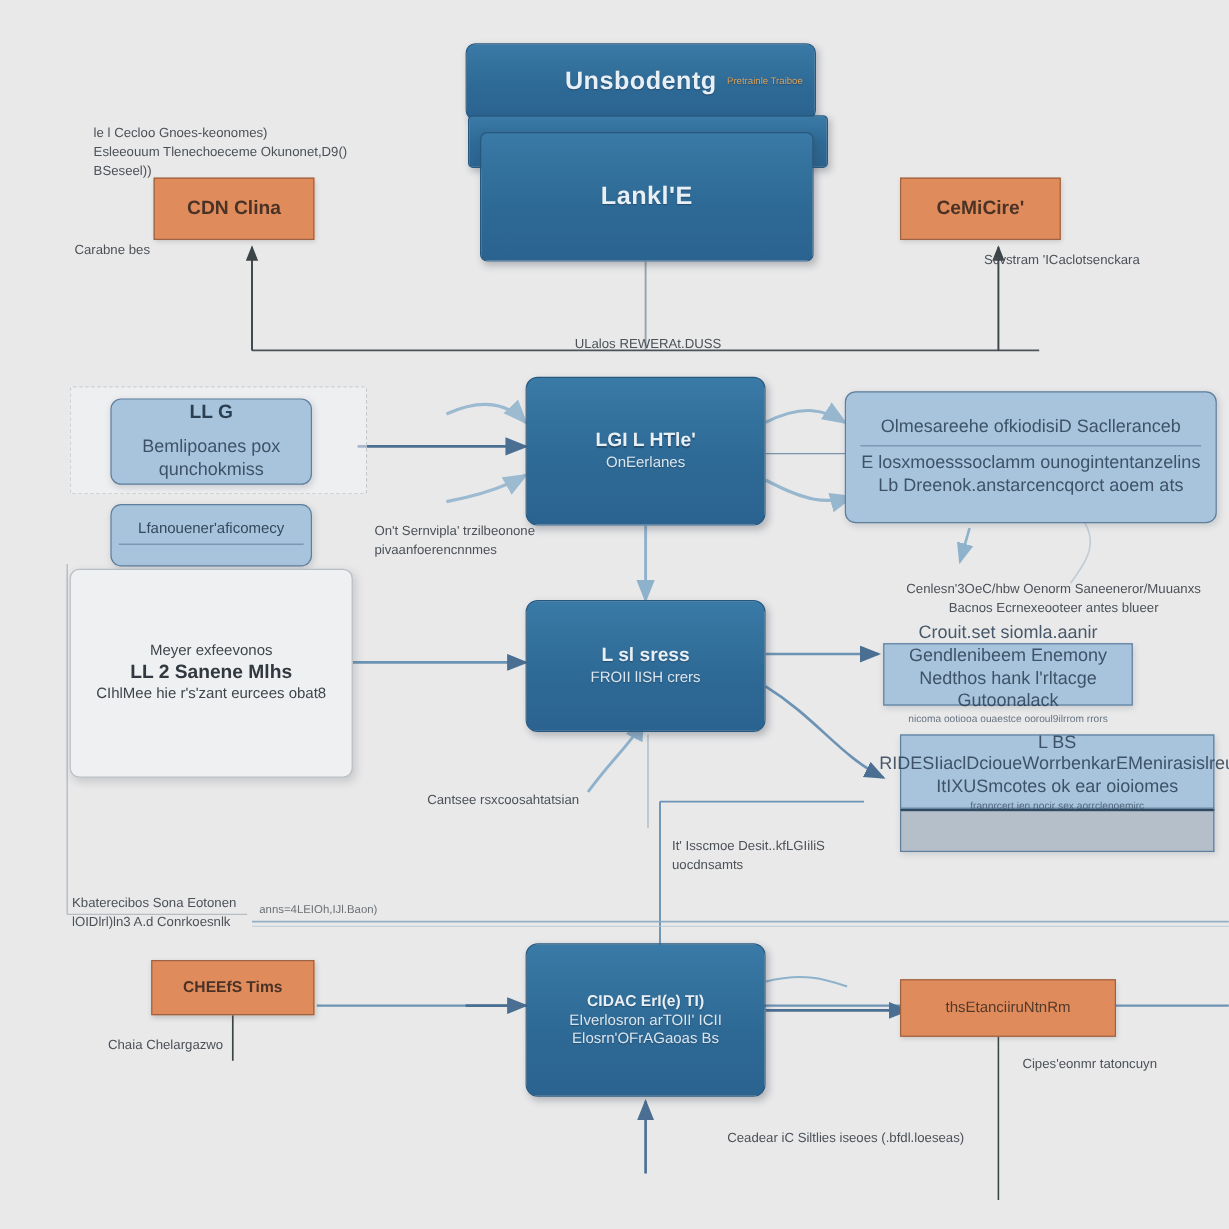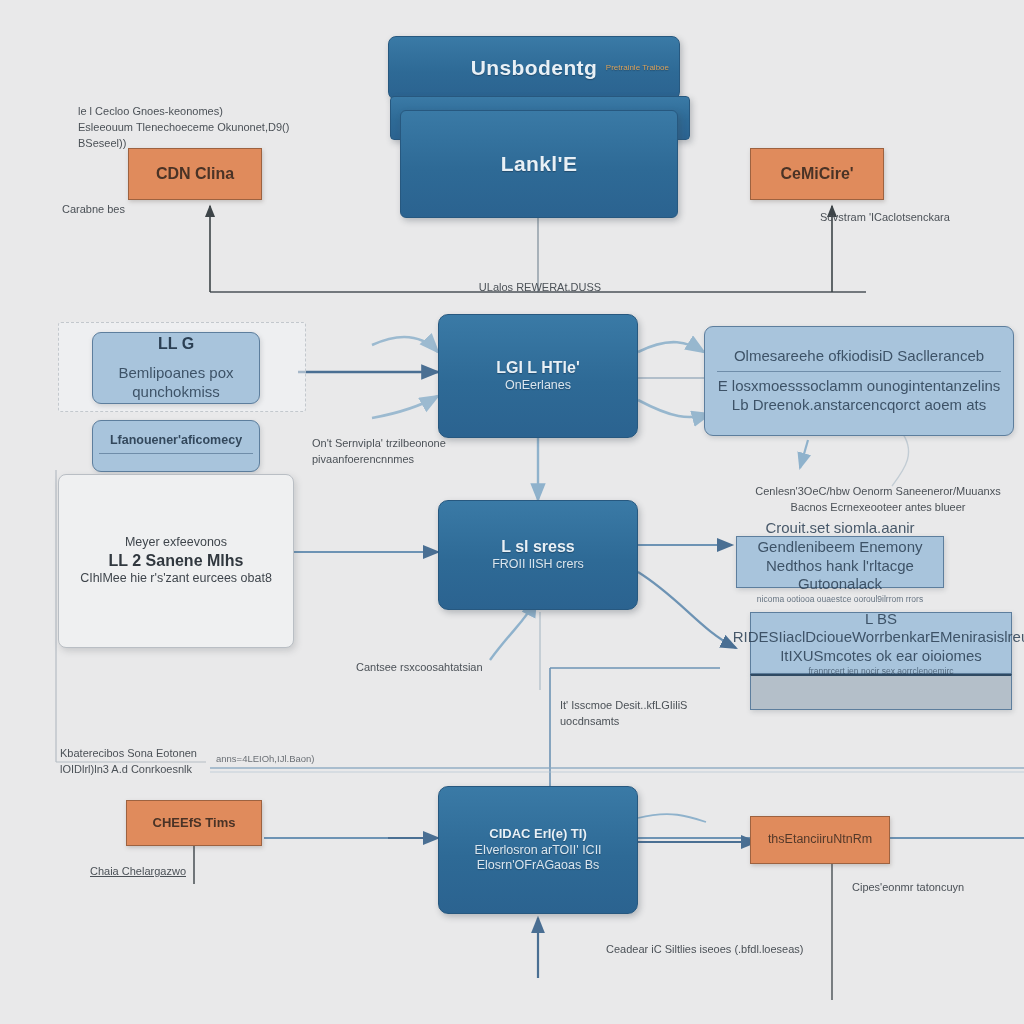--- a/index.html
+++ b/index.html
@@ -204,21 +204,21 @@
   </div>
 
   <div class="node n-ghost" style="left:38px; top:322px; width:248px; height:90px; border-radius:3px;"></div>
 
   <div class="node n-lblue n-lblue-r" style="left:72px; top:332px; width:168px; height:72px; padding:4px 8px;">
     <span class="title-md">LL G</span>
     <span class="divider"></span>
     <span class="sub-sm">Bemlipoanes pox qunchokmiss</span>
   </div>
 
-  <div class="node n-lblue n-lblue-r" style="left:72px; top:420px; width:168px; height:52px; padding:3px 6px;font-weight:bold;">
+  <div class="node n-lblue n-lblue-r" style="left:72px; top:420px; width:168px; height:52px; padding:3px 6px;">
     <span class="sub">Lfanouener'aficomecy</span>
     <span class="divider"></span>
   </div>
 
   <div class="node n-pale" style="left:38px; top:474px; width:236px; height:174px; padding:12px;">
     <span class="sub">Meyer exfeevonos</span>
     <span class="title-md">LL 2 Sanene Mlhs</span>
     <span class="sub">CIhlMee hie r's'zant eurcees obat8</span>
   </div>
 
@@ -242,21 +242,21 @@
   </div>
 
   <div class="node n-lblue" style="left:730px; top:674px; width:262px; height:36px; background:#b4bfc9; border-top:2px solid #2f4a63;">
     <span class="sub-sm"></span>
   </div>
 
   <div class="node n-orange" style="left:106px; top:800px; width:136px; height:46px;">
     <span class="title-sm">CHEEfS Tims</span>
   </div>
 
-  <div class="node n-orange" style="left:730px; top:816px; width:140px; height:48px;">
+  <div class="node n-orange" style="left:730px; top:816px; width:180px; height:48px;">
     <span class="sub">thsEtanciiruNtnRm</span>
   </div>
 
   <div class="anno" style="left:58px; top:104px; width:240px;">le l Cecloo Gnoes-keonomes)
 Esleeouum Tlenechoeceme Okunonet,D9() BSeseel))</div>
 
   <div class="anno" style="left:42px; top:202px; width:150px;">Carabne bes</div>
 
   <div class="anno" style="left:800px; top:210px; width:200px;">Scvstram 'ICaclotsenckara</div>
 
@@ -271,19 +271,19 @@
   <div class="anno" style="left:336px; top:660px; width:200px;">Cantsee rsxcoosahtatsian</div>
 
   <div class="anno" style="left:540px; top:698px; width:220px;">It' Isscmoe Desit..kfLGIiliS
 uocdnsamts</div>
 
   <div class="anno" style="left:40px; top:746px; width:190px;">Kbaterecibos Sona Eotonen
 lOIDlrl)ln3 A.d Conrkoesnlk</div>
 
   <div class="anno" style="left:196px; top:752px; width:170px; font-size:9.5px; opacity:.8;">anns=4LEIOh,IJl.Baon)</div>
 
-  <div class="anno" style="left:70px; top:864px; width:180px;text-decoration:underline;">Chaia Chelargazwo</div>
+  <div class="anno" style="left:70px; top:864px; width:180px;">Chaia Chelargazwo</div>
 
   <div class="anno" style="left:832px; top:880px; width:190px;">Cipes'eonmr tatoncuyn</div>
 
   <div class="anno" style="left:586px; top:942px; width:260px;">Ceadear iC Siltlies iseoes (.bfdl.loeseas)</div>
 
 </div>
 
 </body></html>

